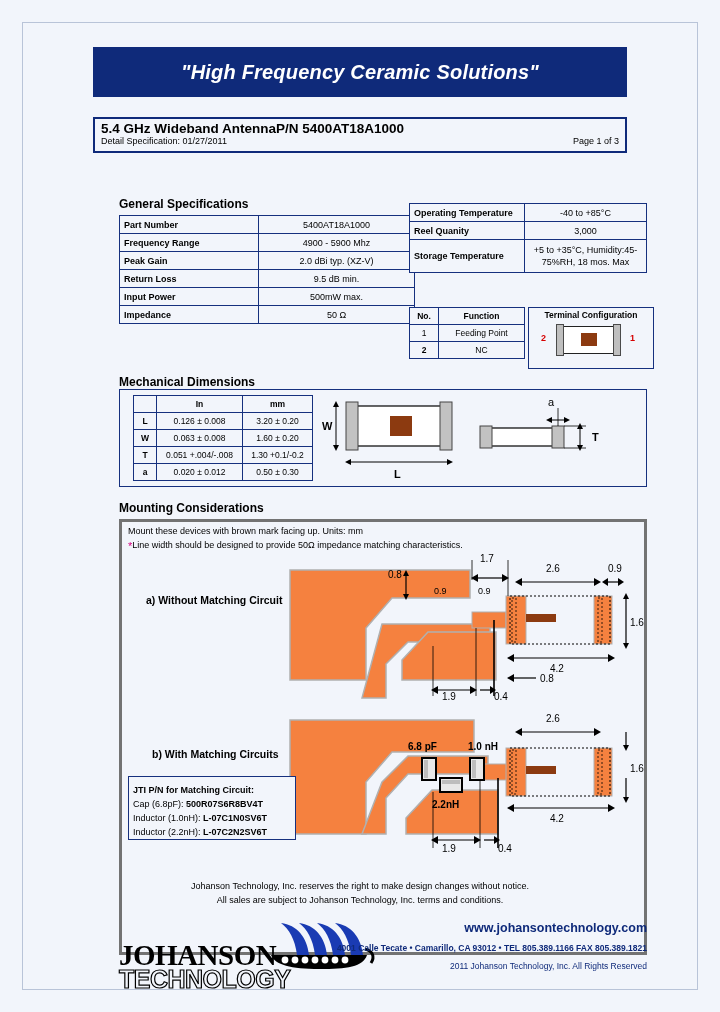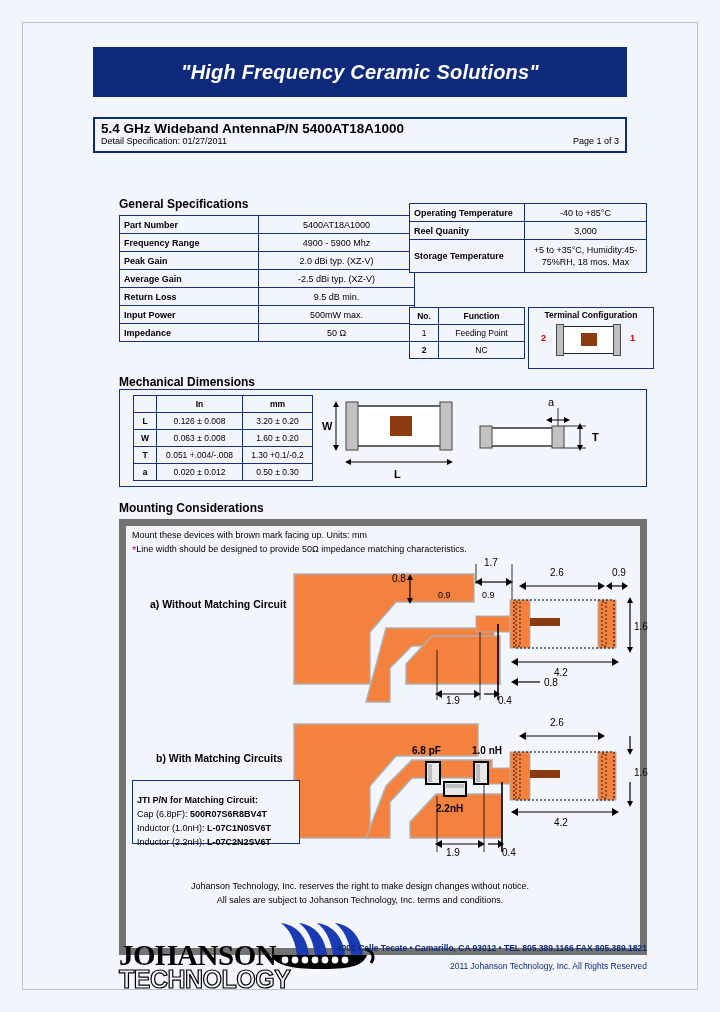--- a/index.html
+++ b/index.html
@@ -116,33 +116,33 @@
 
   .mech-box{
     position:absolute;left:96px;top:366px;width:528px;height:98px;
     border:1px solid #16307e;box-sizing:border-box;background:#f2f5fb;
   }
   .mech-draw{position:absolute;left:200px;top:0;width:326px;height:96px;}
 
   
   .mount-box{
     position:absolute;left:96px;top:496px;width:528px;height:436px;
-    border:7px solid #737373;box-sizing:border-box;background:#f2f5fb;
+    border:3px solid #737373;box-sizing:border-box;background:#f2f5fb;
   }
   .mount-note1{position:absolute;left:6px;top:4px;font-size:9px;color:#000;}
   .mount-note2{position:absolute;left:6px;top:18px;font-size:9px;color:#000;}
   .ast{color:#d6007f;font-size:11px;vertical-align:top;}
 
   .diag-label{
     position:absolute;font-weight:bold;font-size:10.5px;color:#000;
   }
   .jti-box{
     position:absolute;left:6px;top:254px;width:168px;height:64px;
     border:1px solid #16307e;box-sizing:border-box;background:#f2f5fb;
-    padding:12px 4px;
+    padding:6px 4px;
   }
   .jti-box div{font-size:9px;line-height:14px;color:#000;}
   .jti-box .pn{font-weight:bold;}
 
   
   .foot-note{
     position:absolute;width:100%;text-align:center;font-size:9px;color:#000;
   }
   .logo-wrap{position:absolute;left:96px;top:896px;width:250px;height:56px;}
   .logo-j{
@@ -205,24 +205,20 @@
         <td class="lbl">Part Number</td>
         <td class="val">5400AT18A1000</td>
       </tr>
       <tr>
         <td class="lbl">Frequency Range</td>
         <td class="val">4900 - 5900 Mhz</td>
       </tr>
       <tr>
         <td class="lbl">Peak Gain</td>
         <td class="val">2.0  dBi typ. (XZ-V)</td>
-      </tr>
-      <tr>
-        <td class="lbl">Average Gain</td>
-        <td class="val">-2.5  dBi typ. (XZ-V)</td>
       </tr>
       <tr>
         <td class="lbl">Return Loss</td>
         <td class="val">9.5 dB min.</td>
       </tr>
       <tr>
         <td class="lbl">Input Power</td>
         <td class="val">500mW max.</td>
       </tr>
       <tr>
@@ -515,17 +511,18 @@
           <circle cx="38" cy="41" r="3.4"></circle>
           <circle cx="48" cy="41" r="3.4"></circle>
           <circle cx="58" cy="41" r="3.4"></circle>
           <circle cx="68" cy="41" r="3.4"></circle>
           <circle cx="78" cy="41" r="3.4"></circle>
         </g>
         <path d="M98,30 C106,32 108,38 104,44" stroke="#000" stroke-width="3" fill="none"></path>
       </svg>
     </div>
 
+    <div class="web">www.johansontechnology.com</div>
     <div class="addr">4001 Calle Tecate • Camarillo, CA 93012 • TEL 805.389.1166 FAX 805.389.1821</div>
     <div class="rights">2011 Johanson Technology, Inc.  All Rights Reserved</div>
 
   </div>
 </div>
 
 </body></html>

